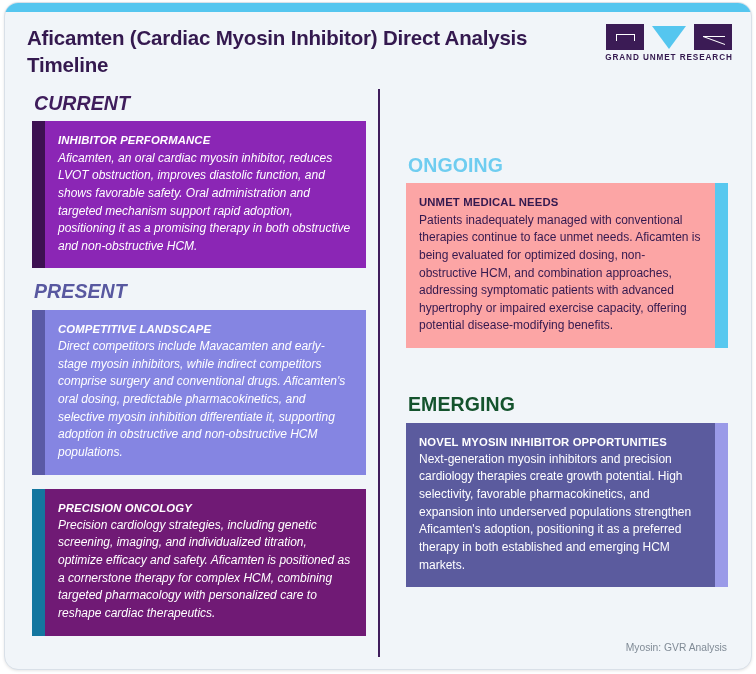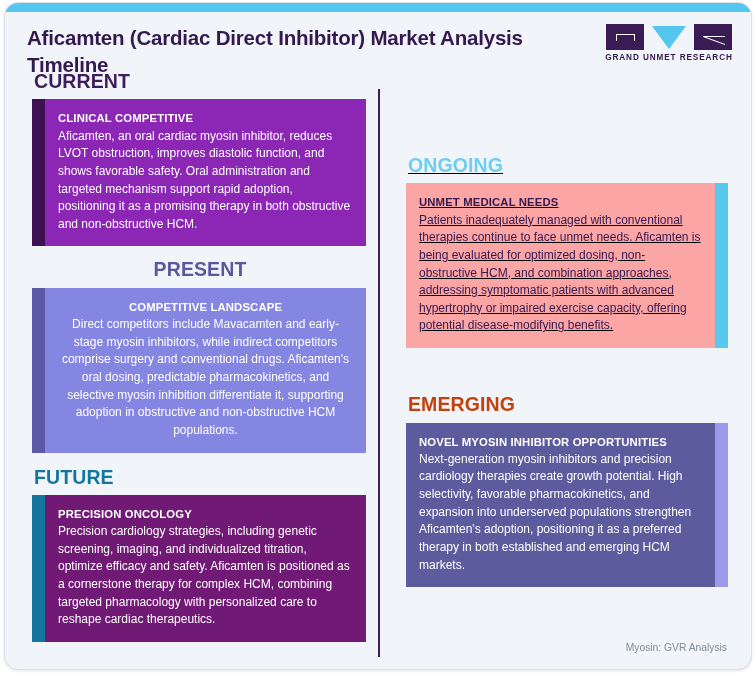--- a/index.html
+++ b/index.html
@@ -83,22 +83,23 @@
     top: 86px;
     width: 2px;
     height: 568px;
     background: #3f1d5c;
   }
 
   
   .col-left {
     position: absolute;
     left: 27px;
-    top: 68px;
+    top: 90px;
     width: 334px;
+    font-style: italic;
   }
   .col-right {
     position: absolute;
     left: 401px;
     top: 152px;
     width: 322px;
   }
 
   .phase { margin-bottom: 6px; }
 
@@ -129,44 +130,44 @@
     margin-bottom: 1px;
     line-height: 1.35;
   }
   .box-text {
     font-size: 12px;
     line-height: 1.47;
   }
 
   
   .phase-current { margin-bottom: 13px; }
-  .phase-present { margin-bottom: 14px; text-align: center; }
+  .phase-present { margin-bottom: 14px; }
   .phase-future  { margin-bottom: 0; }
 
-  .phase-ongoing  { margin-bottom: 46px; text-decoration: underline; }
+  .phase-ongoing  { margin-bottom: 46px; }
   .phase-emerging { margin-bottom: 0; }
 
   
   .source {
     position: absolute;
     right: 24px;
     bottom: 16px;
     font-size: 10.3px;
     color: #808b96;
   }
 </style>
 </head>
 <body>
 
 <div class="card">
 
   <div class="topbar"></div>
 
   <div class="header">
-    <div class="title">Aficamten (Cardiac Direct Inhibitor) Market Analysis Timeline</div>
+    <div class="title">Aficamten (Cardiac Myosin Inhibitor) Direct Analysis Timeline</div>
 
     <div class="logo">
       <div class="logo-marks">
         <svg width="38" height="26" viewBox="0 0 38 26">
           <rect x="0" y="0" width="38" height="26" fill="#3b1b55"></rect>
           <path d="M10 10 L29 10 L29 17 L28 17 L28 11 L11 11 L11 17 L10 17 Z" fill="#ffffff"></path>
         </svg>
         <svg width="36" height="26" viewBox="0 0 36 26">
           <polygon points="1,2 35,2 18,25" fill="#55c6ef"></polygon>
         </svg>
@@ -181,39 +182,38 @@
 
   <div class="divider"></div>
 
   <div class="col-left">
 
     <div class="phase phase-current">
       <div class="phase-label" style="color:#3f1d5c">CURRENT</div>
       <div class="box">
         <div class="box-accent" style="background:#3d1152"></div>
         <div class="box-body" style="background:#8b26b5;color:#ffffff">
-          <div class="box-title">CLINICAL COMPETITIVE</div>
+          <div class="box-title">INHIBITOR PERFORMANCE</div>
           <div class="box-text">Aficamten, an oral cardiac myosin inhibitor, reduces LVOT obstruction, improves diastolic function, and shows favorable safety. Oral administration and targeted mechanism support rapid adoption, positioning it as a promising therapy in both obstructive and non-obstructive HCM.</div>
         </div>
       </div>
     </div>
 
     <div class="phase phase-present">
       <div class="phase-label" style="color:#5858a0">PRESENT</div>
       <div class="box">
         <div class="box-accent" style="background:#5a5aa6"></div>
         <div class="box-body" style="background:#8585e2;color:#ffffff">
           <div class="box-title">COMPETITIVE LANDSCAPE</div>
           <div class="box-text">Direct competitors include Mavacamten and early-stage myosin inhibitors, while indirect competitors comprise surgery and conventional drugs. Aficamten's oral dosing, predictable pharmacokinetics, and selective myosin inhibition differentiate it, supporting adoption in obstructive and non-obstructive HCM populations.</div>
         </div>
       </div>
     </div>
 
     <div class="phase phase-future">
-      <div class="phase-label" style="color:#14769f">FUTURE</div>
       <div class="box">
         <div class="box-accent" style="background:#14769f"></div>
         <div class="box-body" style="background:#701a75;color:#ffffff">
           <div class="box-title">PRECISION ONCOLOGY</div>
           <div class="box-text">Precision cardiology strategies, including genetic screening, imaging, and individualized titration, optimize efficacy and safety. Aficamten is positioned as a cornerstone therapy for complex HCM, combining targeted pharmacology with personalized care to reshape cardiac therapeutics.</div>
         </div>
       </div>
     </div>
 
   </div>
@@ -225,21 +225,21 @@
       <div class="box">
         <div class="box-body" style="background:#fca5a5;color:#34194f">
           <div class="box-title">UNMET MEDICAL NEEDS</div>
           <div class="box-text">Patients inadequately managed with conventional therapies continue to face unmet needs. Aficamten is being evaluated for optimized dosing, non-obstructive HCM, and combination approaches, addressing symptomatic patients with advanced hypertrophy or impaired exercise capacity, offering potential disease-modifying benefits.</div>
         </div>
         <div class="box-accent" style="background:#58c8ef"></div>
       </div>
     </div>
 
     <div class="phase phase-emerging">
-      <div class="phase-label" style="color:#c2410c">EMERGING</div>
+      <div class="phase-label" style="color:#14532d">EMERGING</div>
       <div class="box">
         <div class="box-body" style="background:#5b5b9e;color:#ffffff">
           <div class="box-title">NOVEL MYOSIN INHIBITOR OPPORTUNITIES</div>
           <div class="box-text">Next-generation myosin inhibitors and precision cardiology therapies create growth potential. High selectivity, favorable pharmacokinetics, and expansion into underserved populations strengthen Aficamten's adoption, positioning it as a preferred therapy in both established and emerging HCM markets.</div>
         </div>
         <div class="box-accent" style="background:#9a9ae8"></div>
       </div>
     </div>
 
   </div>

